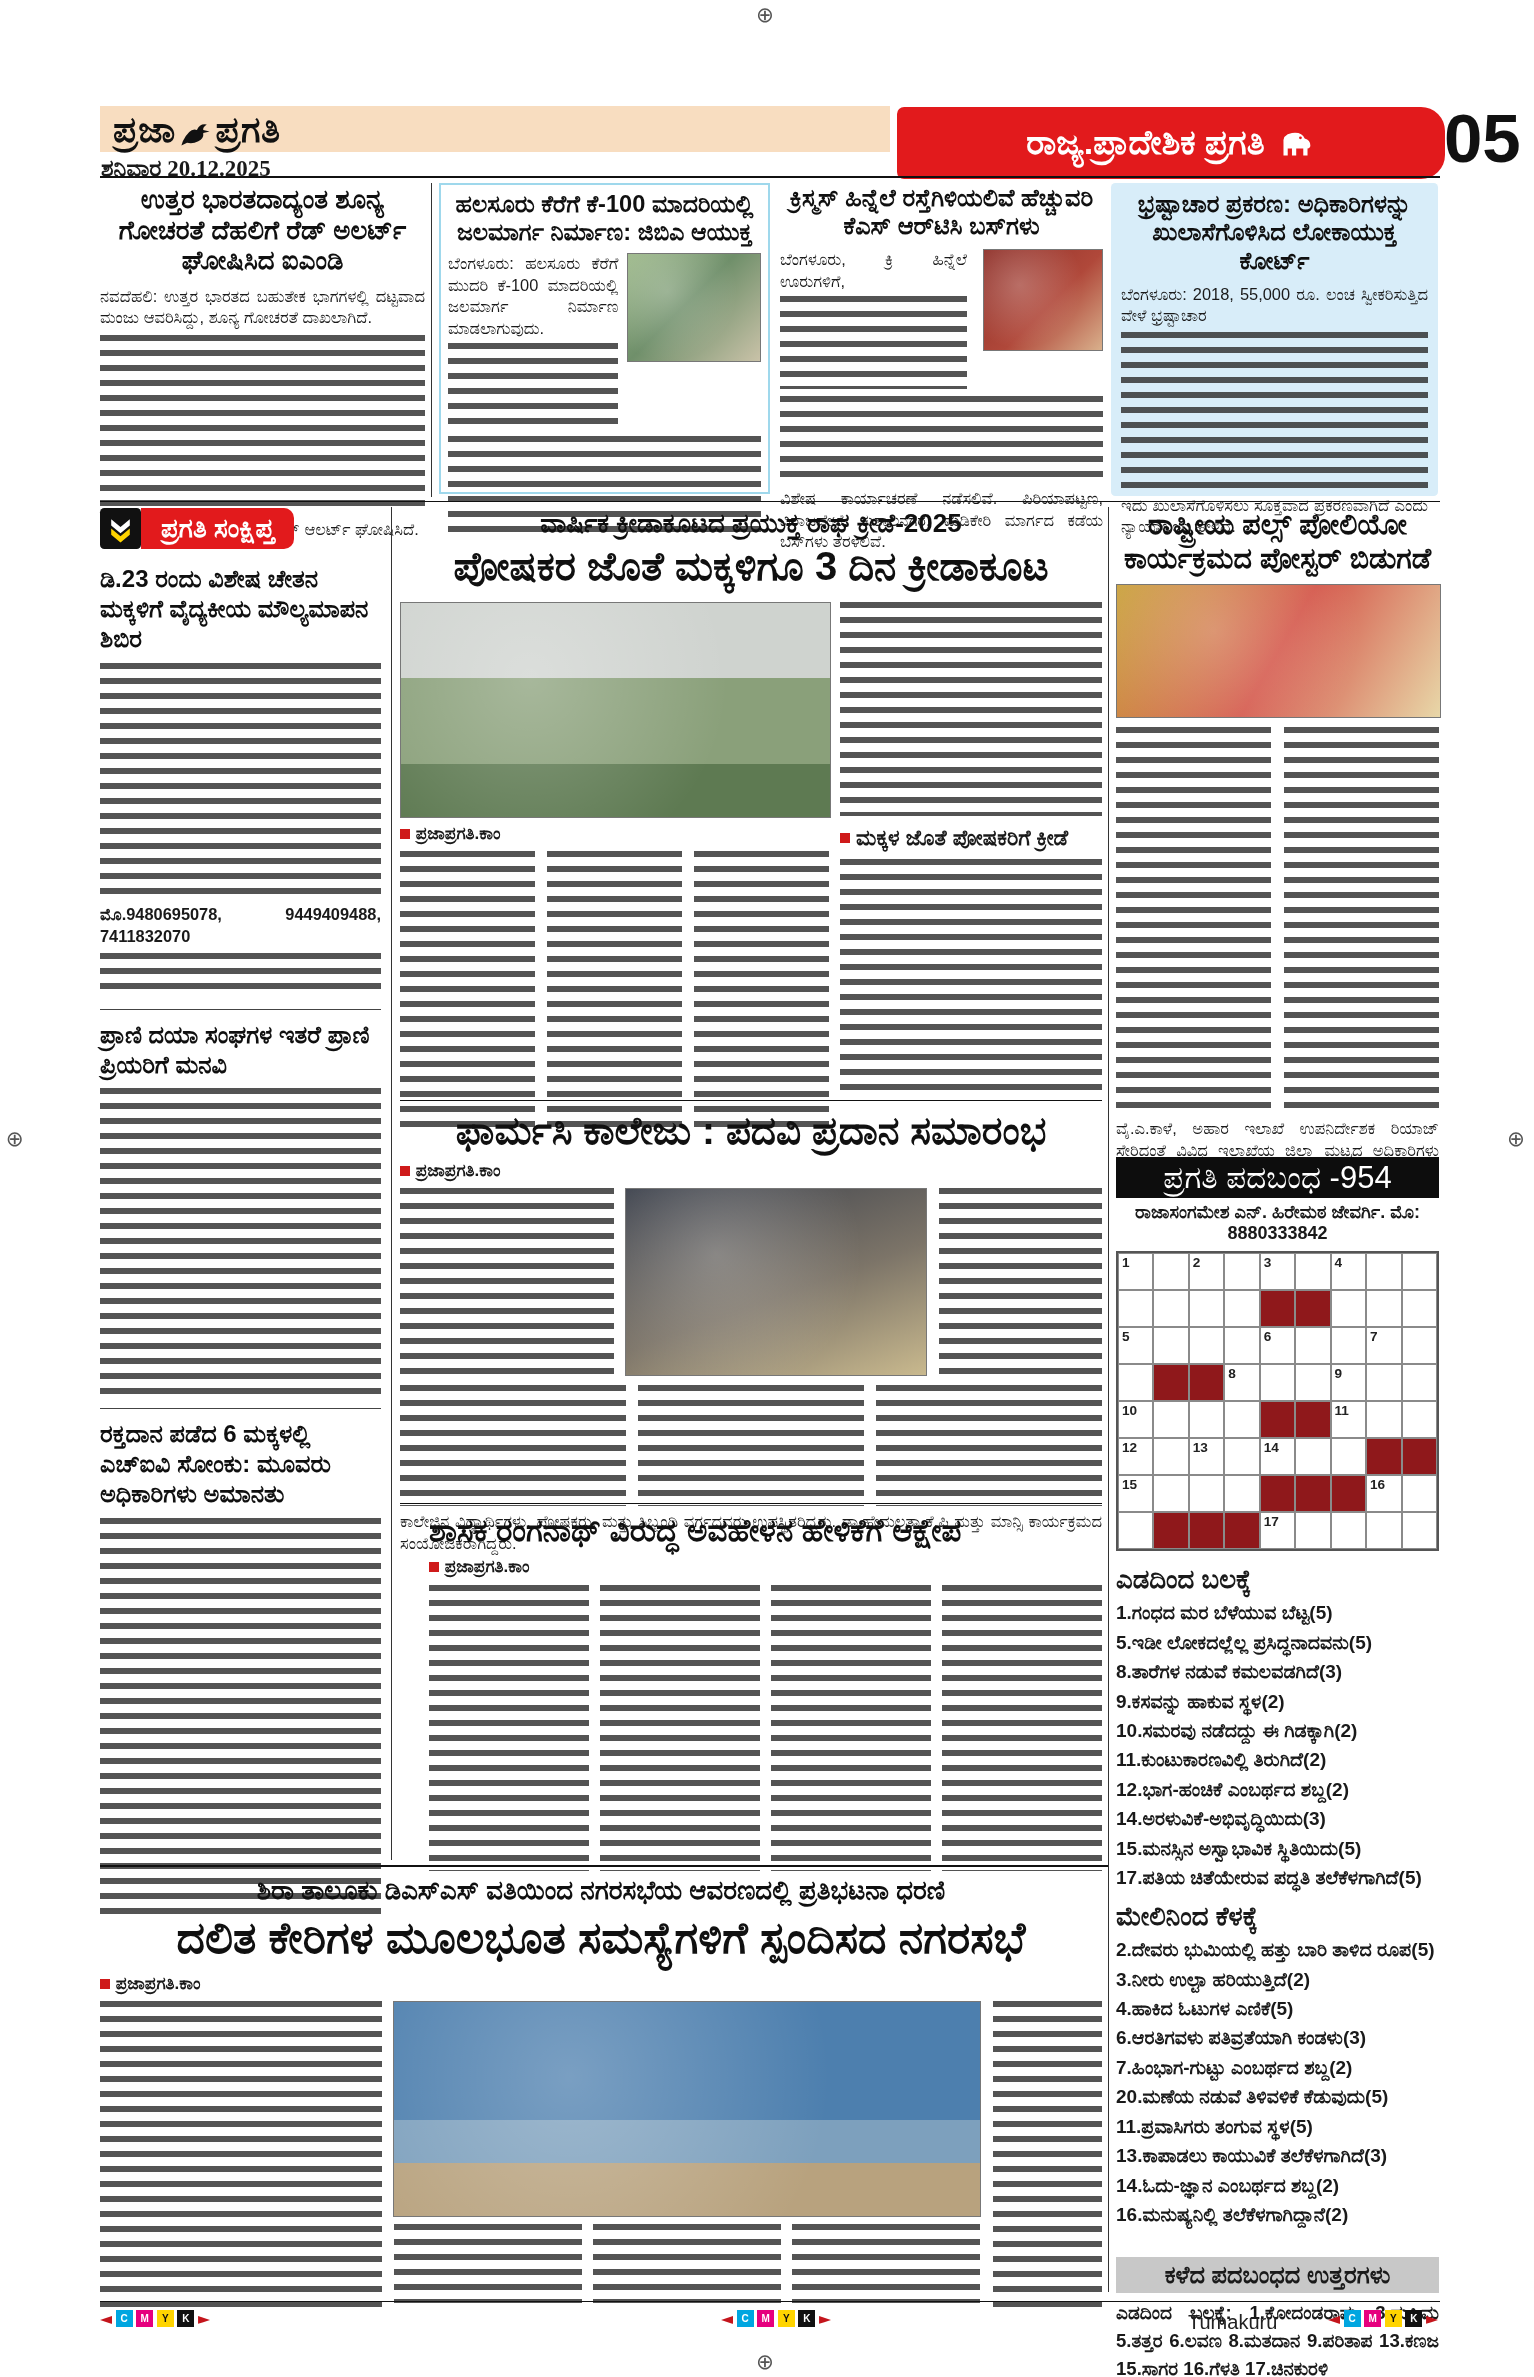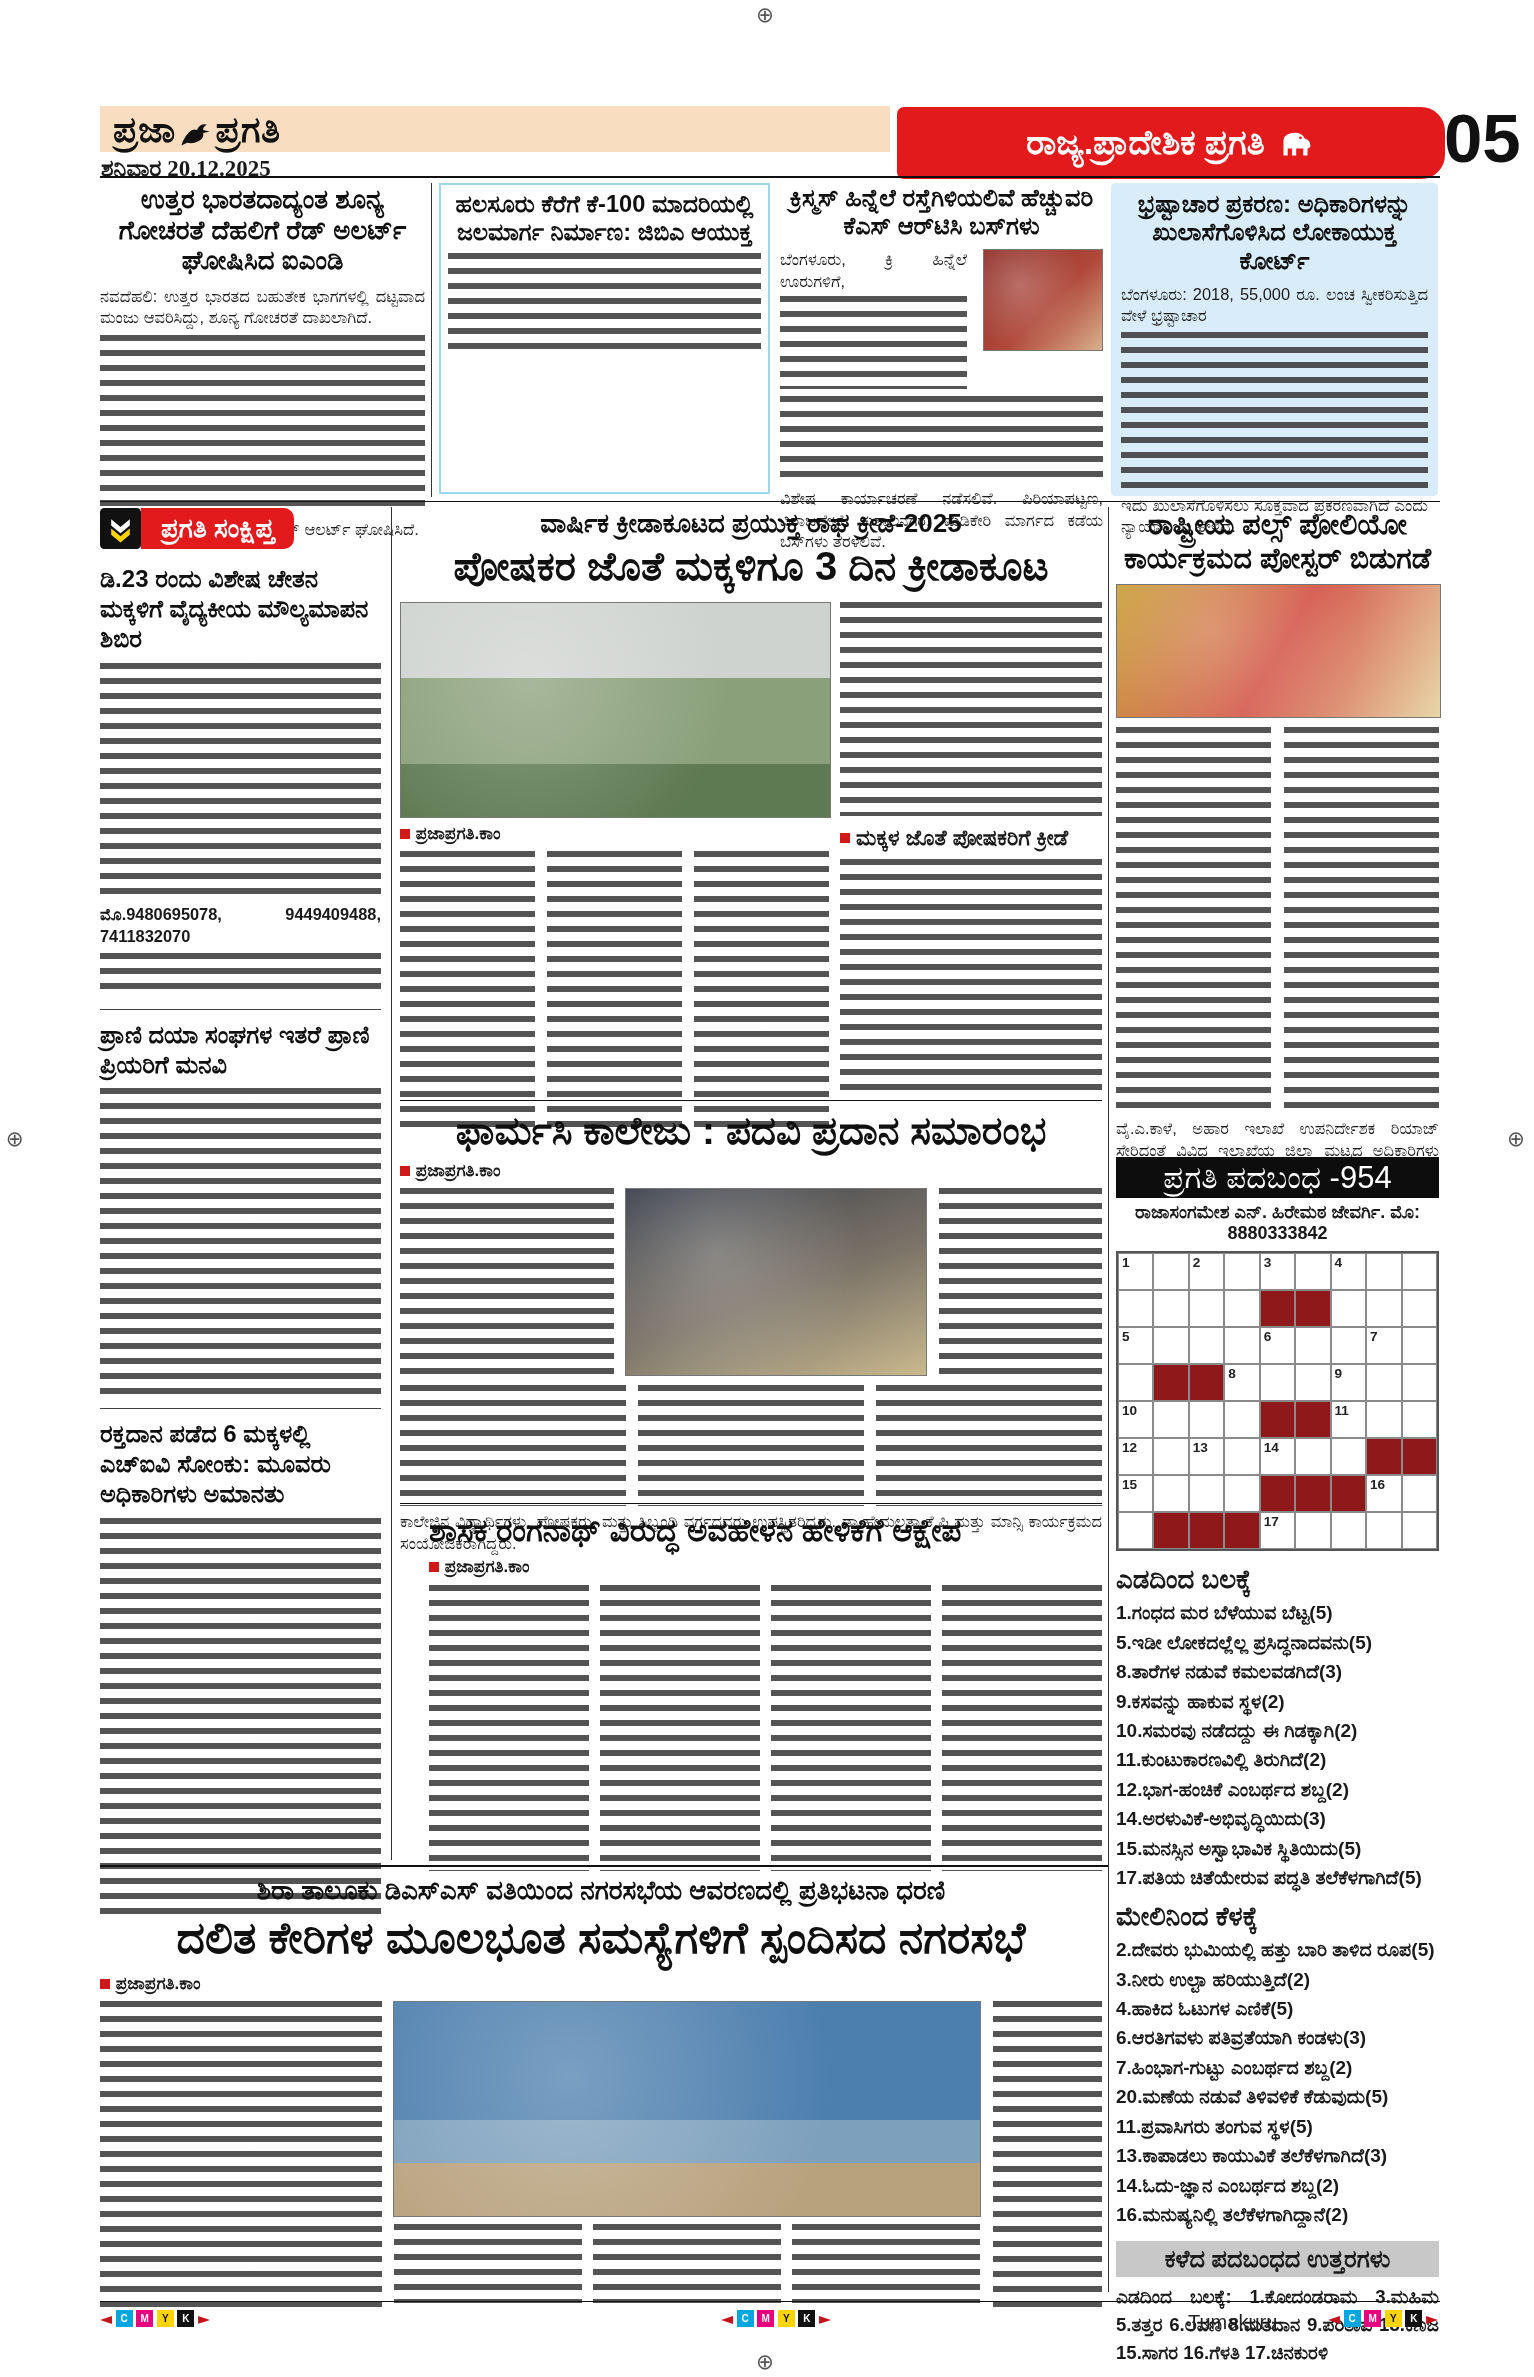--- a/index.html
+++ b/index.html
@@ -105,20 +105,27 @@
   <div class="abs" style="left:100px;top:184px;width:325px;">
     <div class="headline" style="font-size:26px;">ಉತ್ತರ ಭಾರತದಾದ್ಯಂತ ಶೂನ್ಯ ಗೋಚರತೆ ದೆಹಲಿಗೆ ರೆಡ್ ಅಲರ್ಟ್ ಘೋಷಿಸಿದ ಐಎಂಡಿ</div>
     <div class="lead" style="margin-top:10px;">ನವದೆಹಲಿ: ಉತ್ತರ ಭಾರತದ ಬಹುತೇಕ ಭಾಗಗಳಲ್ಲಿ ದಟ್ಟವಾದ ಮಂಜು ಆವರಿಸಿದ್ದು, ಶೂನ್ಯ ಗೋಚರತೆ ದಾಖಲಾಗಿದೆ.</div>
     <div class="greek" style="height:179px;margin-top:5.7px;"></div>
     <div class="lead" style="margin-top:5.7px;">ಹಲವಾರು ಜಿಲ್ಲೆಗಳಿಗೆ ಐಎಂಡಿ ಆರೆಂಜ್ ಆಲರ್ಟ್ ಘೋಷಿಸಿದೆ.</div>
   </div>
   <div class="vline" style="left:431px;top:183px;height:314px;"></div>
 
   <div class="abs art-box-border" style="left:439px;top:183px;width:331px;height:311px;padding:5.7px 7.1px;box-sizing:border-box;">
     <div class="headline" style="font-size:23.6px;">ಹಲಸೂರು ಕೆರೆಗೆ ಕೆ-100 ಮಾದರಿಯಲ್ಲಿ ಜಲಮಾರ್ಗ ನಿರ್ಮಾಣ: ಜಿಬಿಎ ಆಯುಕ್ತ</div>
+    <div style="display:flex;gap:8.6px;margin-top:7.1px;">
+      <div style="flex:1;">
+        <div class="lead">ಬೆಂಗಳೂರು: ಹಲಸೂರು ಕೆರೆಗೆ ಮುದರಿ ಕೆ-100 ಮಾದರಿಯಲ್ಲಿ ಜಲಮಾರ್ಗ ನಿರ್ಮಾಣ ಮಾಡಲಾಗುವುದು.</div>
+        <div class="greek" style="height:86px;margin-top:4.3px;"></div>
+      </div>
+      <div class="photo" style="width:132px;height:107px;"></div>
+    </div>
     <div class="greek" style="height:100px;margin-top:7.1px;"></div>
   </div>
 
   <div class="abs" style="left:780px;top:184px;width:323px;">
     <div class="headline" style="font-size:24px;">ಕ್ರಿಸ್ಮಸ್ ಹಿನ್ನೆಲೆ ರಸ್ತೆಗಿಳಿಯಲಿವೆ ಹೆಚ್ಚುವರಿ ಕೆಎಸ್ ಆರ್‌ಟಿಸಿ ಬಸ್‌ಗಳು</div>
     <div style="display:flex;gap:16px;margin-top:8.6px;">
       <div style="flex:1;">
         <div class="lead">ಬೆಂಗಳೂರು, ಕ್ರಿ ಹಿನ್ನೆಲೆ ಊರುಗಳಿಗೆ,</div>
         <div class="greek" style="height:93px;margin-top:4.3px;"></div>
       </div>
@@ -354,21 +361,21 @@
         <li>4.ಹಾಕಿದ ಓಟುಗಳ ಎಣಿಕೆ(5)</li>
         <li>6.ಆರತಿಗವಳು ಪತಿವ್ರತೆಯಾಗಿ ಕಂಡಳು(3)</li>
         <li>7.ಹಿಂಭಾಗ-ಗುಟ್ಟು ಎಂಬರ್ಥದ ಶಬ್ದ(2)</li>
         <li>20.ಮಣೆಯ ನಡುವೆ ತಿಳಿವಳಿಕೆ ಕೆಡುವುದು(5)</li>
         <li>11.ಪ್ರವಾಸಿಗರು ತಂಗುವ ಸ್ಥಳ(5)</li>
         <li>13.ಕಾಪಾಡಲು ಕಾಯುವಿಕೆ ತಲೆಕೆಳಗಾಗಿದೆ(3)</li>
         <li>14.ಓದು-ಜ್ಞಾನ ಎಂಬರ್ಥದ ಶಬ್ದ(2)</li>
         <li>16.ಮನುಷ್ಯನಿಲ್ಲಿ ತಲೆಕೆಳಗಾಗಿದ್ದಾನೆ(2)</li>
       </ul>
 
-    <div class="cw-ans-head" style="margin-top:11px;">ಕಳೆದ ಪದಬಂಧದ ಉತ್ತರಗಳು</div>
+    <div class="cw-ans-head" style="margin-top:27px;">ಕಳೆದ ಪದಬಂಧದ ಉತ್ತರಗಳು</div>
     <div class="cw-ans" style="margin-top:5.7px;">ಎಡದಿಂದ ಬಲಕ್ಕೆ: 1.ಕೋದಂಡರಾಮ 3.ಮಹಿಮ 5.ತತ್ತರ 6.ಲವಣ 8.ಮತದಾನ 9.ಪರಿತಾಪ 13.ಕಣಜ 15.ಸಾಗರ 16.ಗೆಳತಿ 17.ಚಿನಕುರಳಿ</div>
 
   </div>
 
   <div class="hline" style="left:400px;top:1503px;width:702px;height:1.4px;"></div>
   <div class="abs" style="left:429px;top:1513px;width:673px;">
     <div class="headline" style="font-size:31px;text-align:left;">ಶಾಸಕ ರಂಗನಾಥ್ ವಿರುದ್ಧ ಅವಹೇಳನ ಹೇಳಿಕೆಗೆ ಆಕ್ಷೇಪ</div>
     <div class="byline" style="margin-top:7.1px;">
       <span class="sq"></span>
       <span>ಪ್ರಜಾಪ್ರಗತಿ.ಕಾಂ</span>

